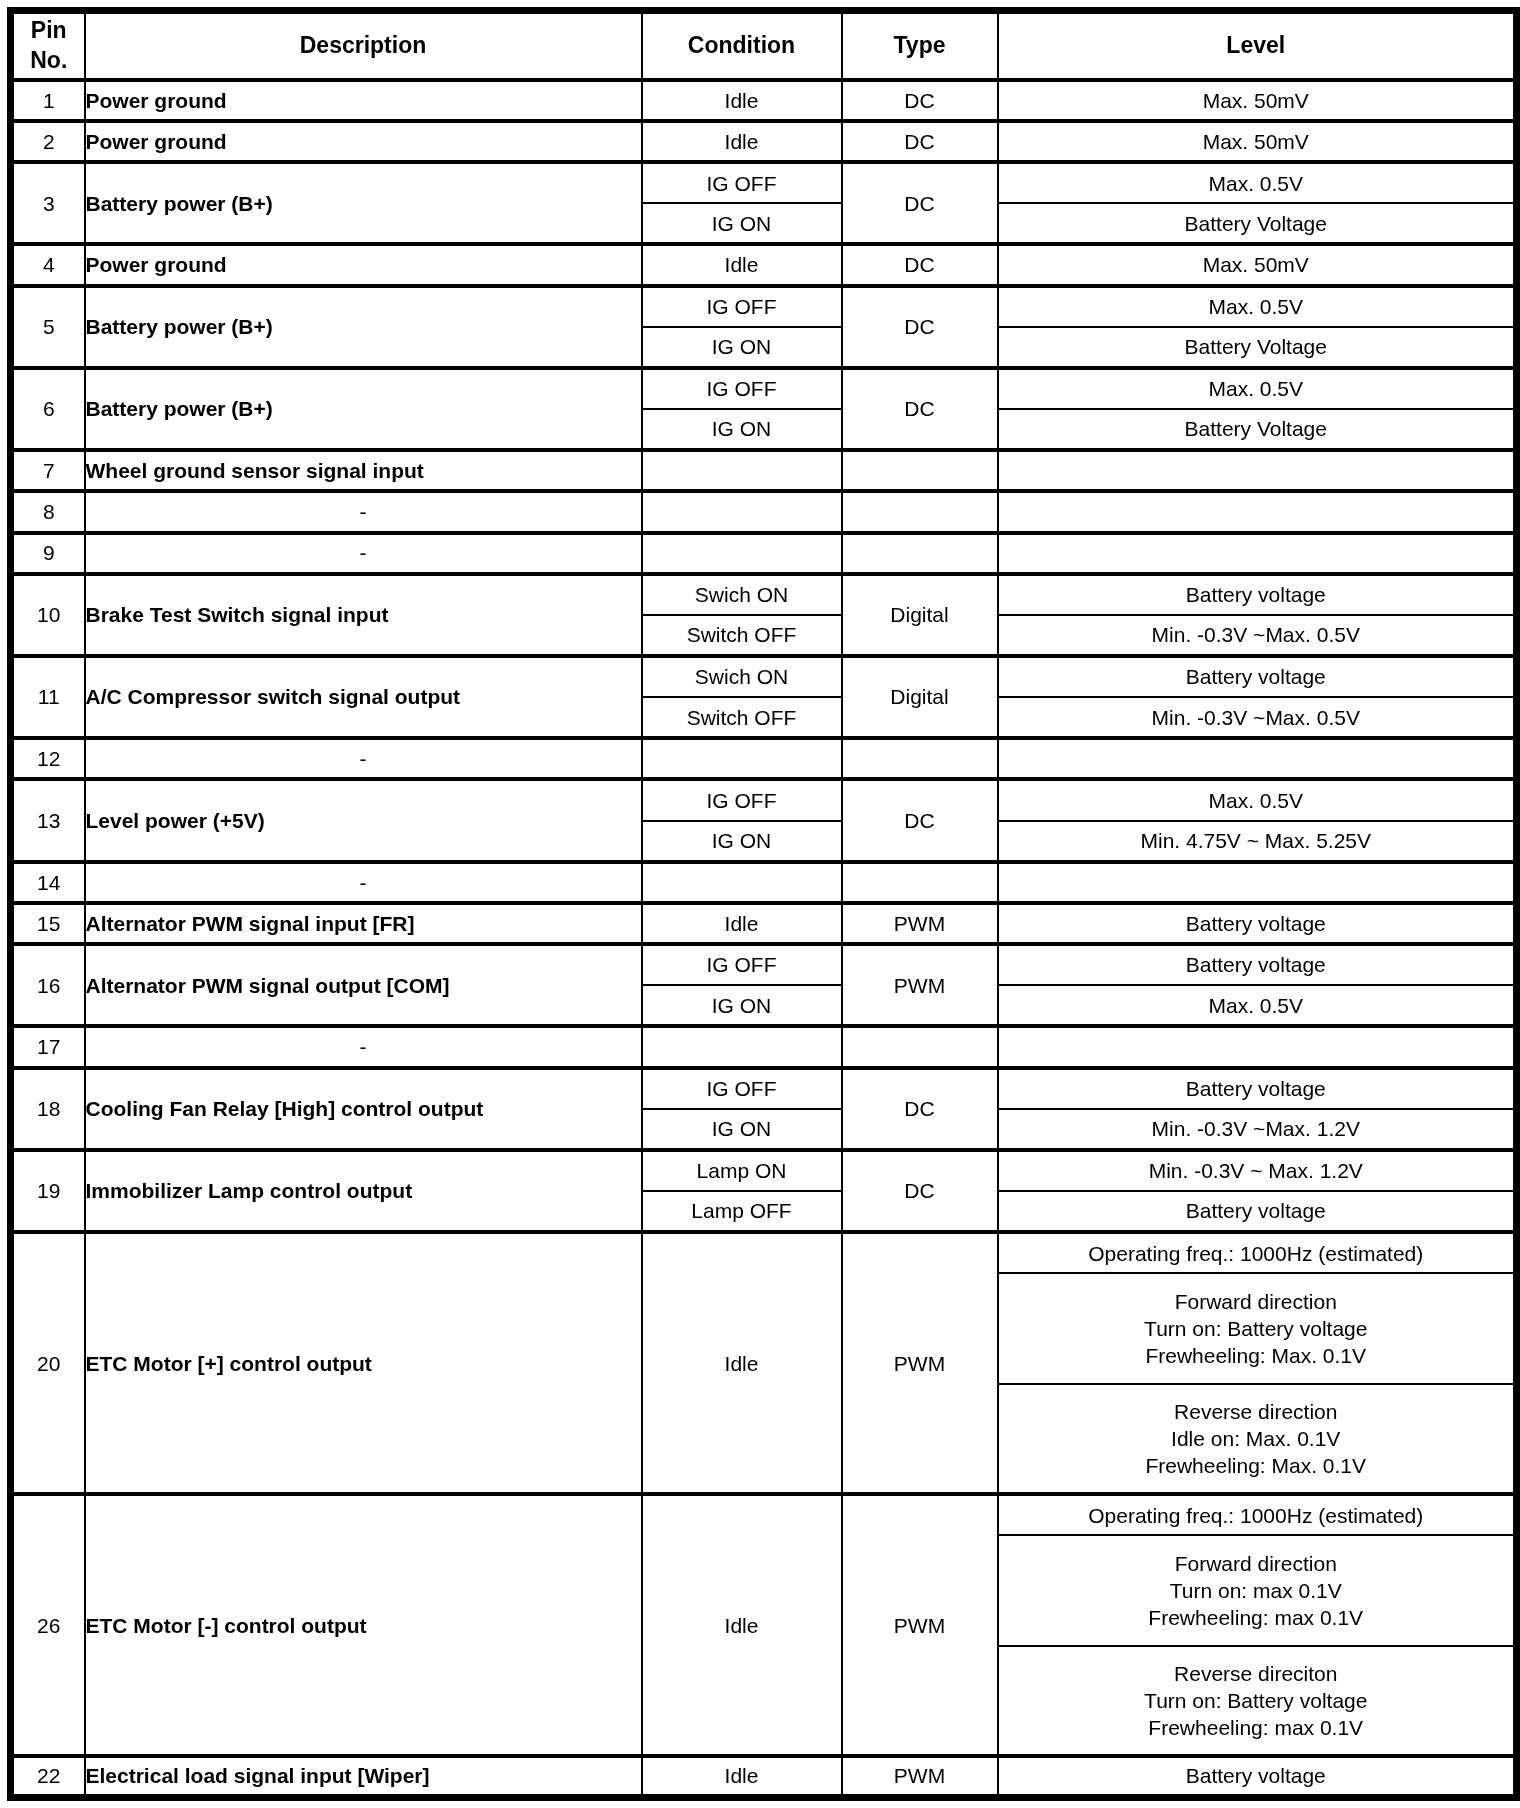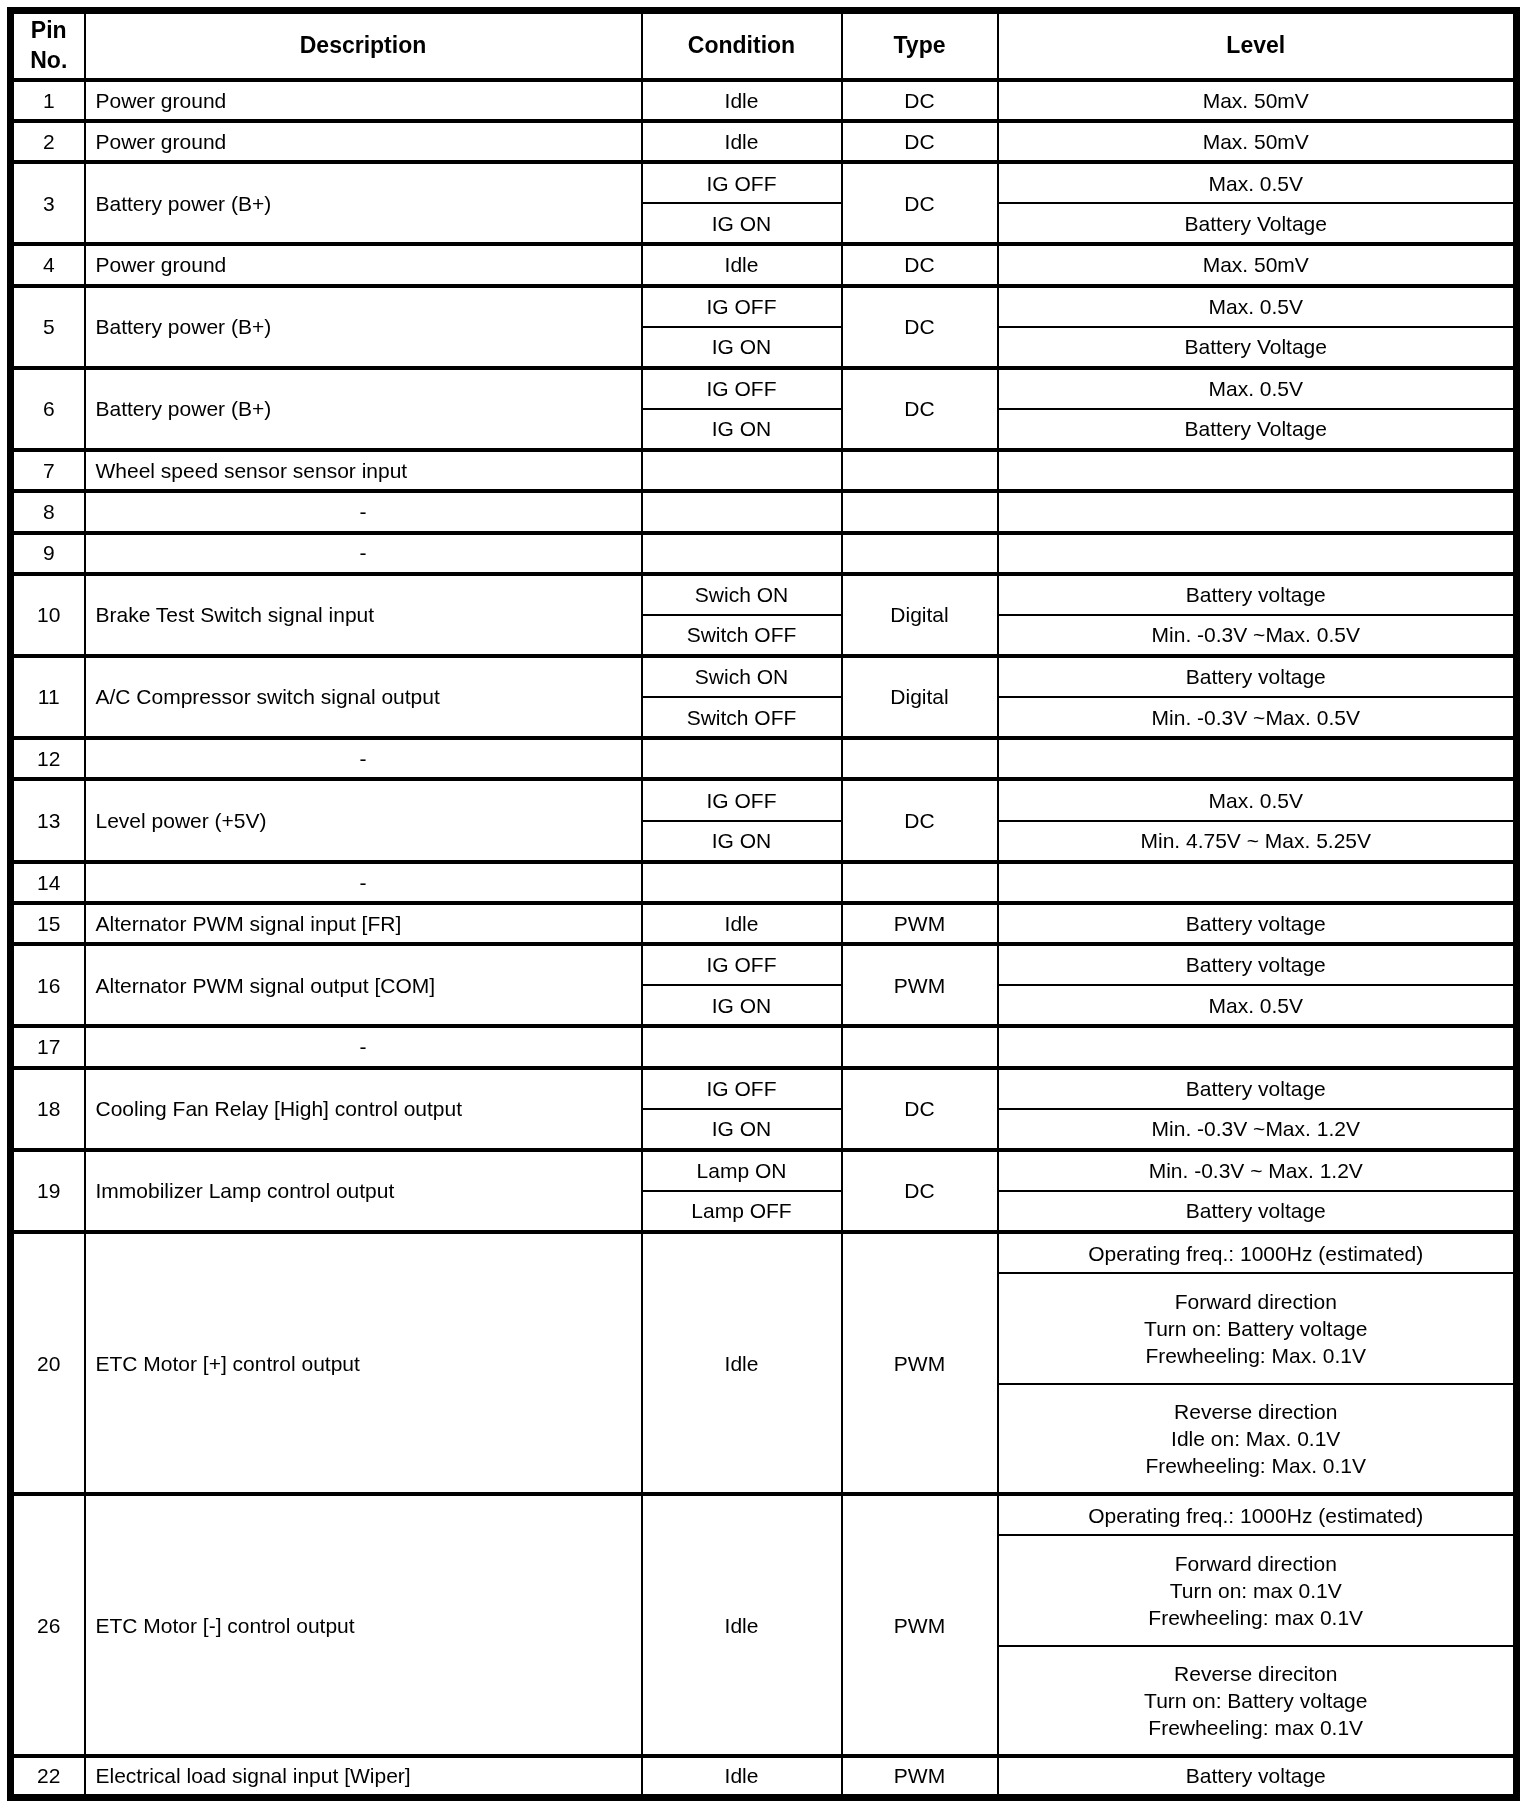--- a/index.html
+++ b/index.html
@@ -29,21 +29,22 @@
     overflow: hidden;
   }
   thead th {
     font-weight: bold;
     font-size: 23px;
     height: 62px;
     border-bottom-width: 3px;
   }
   td.desc {
     text-align: left;
-    padding-left: 10px;
+    padding-left: 0;
+    font-weight: bold;
   }
   tr.row-start > td { border-top-width: 4px; }
   tbody tr { height: 41px; }
   tbody tr.tall { height: 110px; }
 </style>
 </head>
 <body>
 
 <div class="page">
   <table class="pin-table">
@@ -134,21 +135,21 @@
           </td>
         </tr>
         <tr class="sub-row">
           <td>IG ON</td>
           <td>
             <div>Battery Voltage</div>
           </td>
         </tr>
         <tr class="row-start">
           <td>7</td>
-          <td class="desc">Wheel speed sensor sensor input</td>
+          <td class="desc">Wheel ground sensor signal input</td>
           <td></td>
           <td></td>
           <td>
             <div></div>
           </td>
         </tr>
         <tr class="row-start">
           <td>8</td>
           <td>-</td>
           <td></td>

